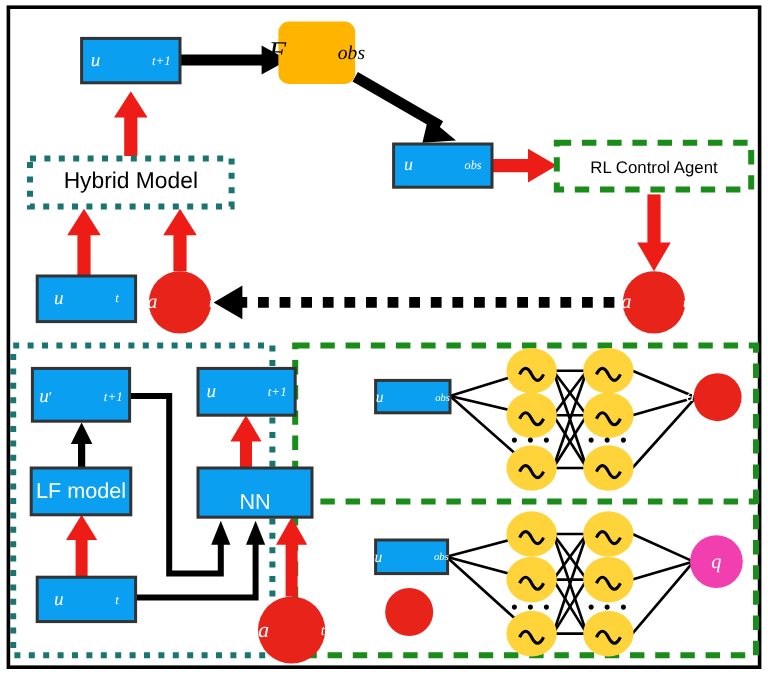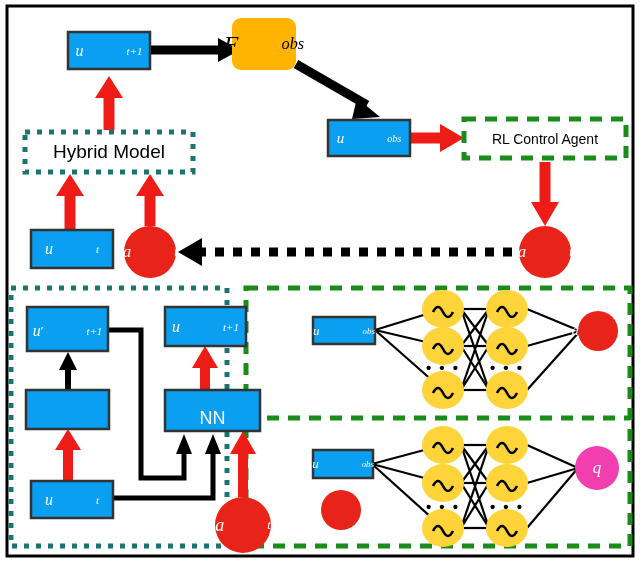--- a/index.html
+++ b/index.html
@@ -235,20 +235,21 @@
     <span>u</span>
       <span class="prime">′</span>
       <span class="sub">t+1</span>
   </div>
 
   <div class="lbl boxlabel" style="left:165px;top:307px;width:81px;height:39px;font-size:16px;">
     <span>u</span>
       <span class="sub">t+1</span>
   </div>
 
+  <div class="lbl" style="left:26px;top:390px;width:83px;height:39px;font-size:18px;color:#fff;">LF model</div>
 
   <div class="lbl" style="left:165px;top:390px;width:95px;height:57px;font-size:18px;color:#fff;">NN</div>
 
   <div class="lbl boxlabel" style="left:31px;top:481px;width:82px;height:37px;font-size:16px;">
     <span>u</span>
       <span class="sub">t</span>
   </div>
 
   <div class="lbl circle-label" style="left:215px;top:497px;width:56px;height:56px;font-size:18px;">
     <span>a</span>

